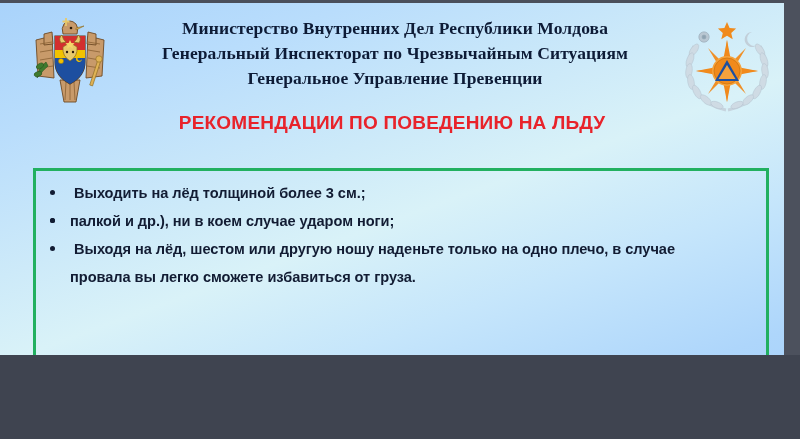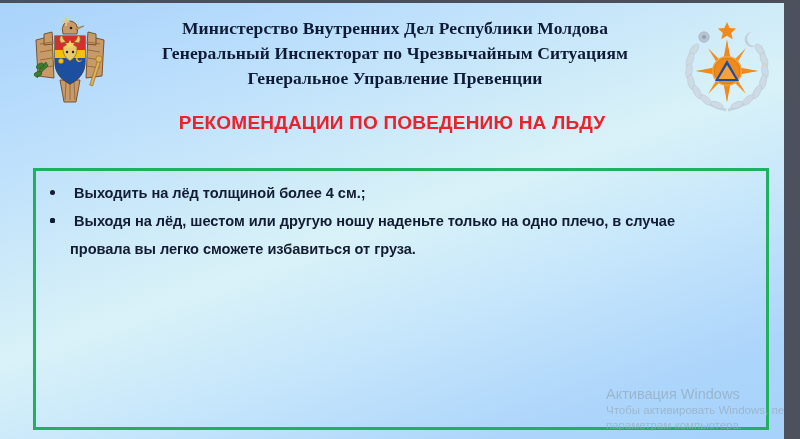--- a/index.html
+++ b/index.html
@@ -11,21 +11,21 @@
     width: 800px;
     height: 439px;
     overflow: hidden;
     font-family: "Liberation Sans", sans-serif;
   }
 
   
   #slide {
     position: relative;
     width: 800px;
-    height: 439px;
+    height: 355px;
     box-sizing: border-box;
     overflow: hidden;
     background: #a8d4fb;
   }
   #slide-bg {
     position: absolute;
     left: 0; top: 3px;
     width: 784px;
     height: 436px;
     background: linear-gradient(160deg,
@@ -274,30 +274,31 @@
     </div>
   </div>
 
   <div id="slide-title">РЕКОМЕНДАЦИИ ПО ПОВЕДЕНИЮ НА ЛЬДУ</div>
 
   <div id="content-box">
     <ul id="rec-list">
 
       <li>
         <span class="bullet"></span>
-        <span>Выходить на лёд толщиной более 4 см.;</span>
+        <span>Выходить на лёд толщиной более 3 см.;</span>
       </li>
 
       <li>
         <span class="bullet"></span>
       </li>
 
 
       <li>
         <span class="bullet"></span>
+        <span class="cont">палкой и др.), ни в коем случае ударом ноги;</span>
       </li>
 
 
       <li>
         <span class="bullet"></span>
         <span>Выходя на лёд, шестом или другую ношу наденьте только на одно плечо, в случае</span>
         <span class="cont">провала вы легко сможете избавиться от груза.</span>
       </li>
 
     </ul>

